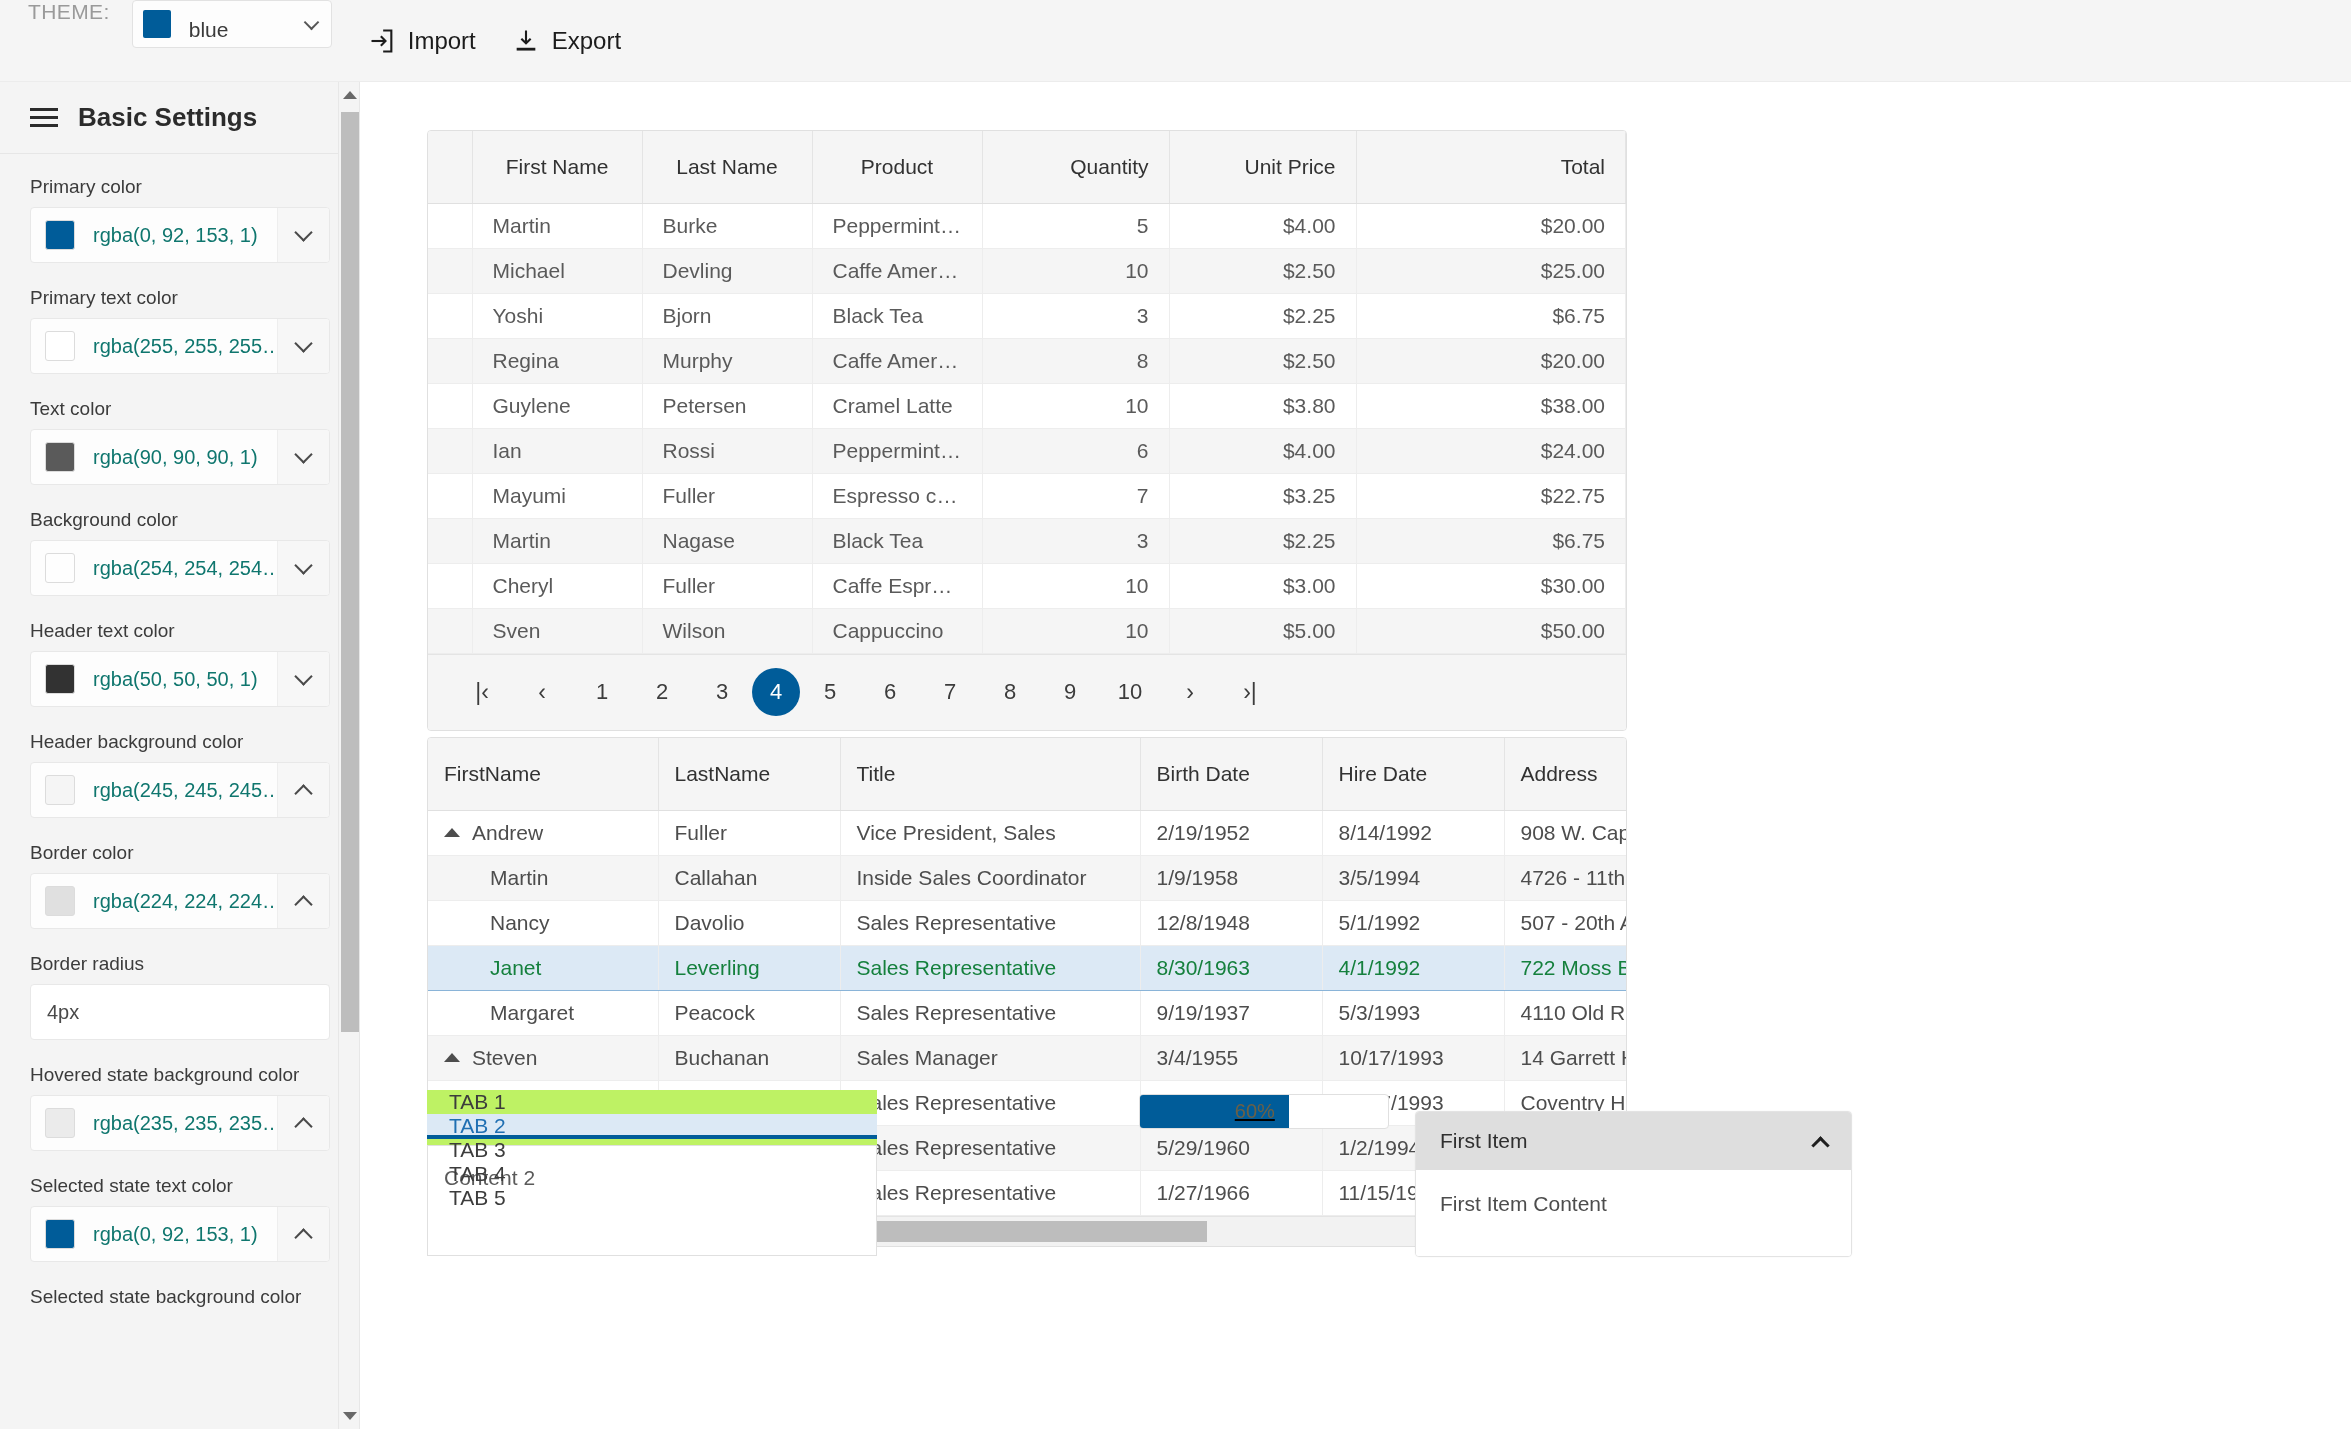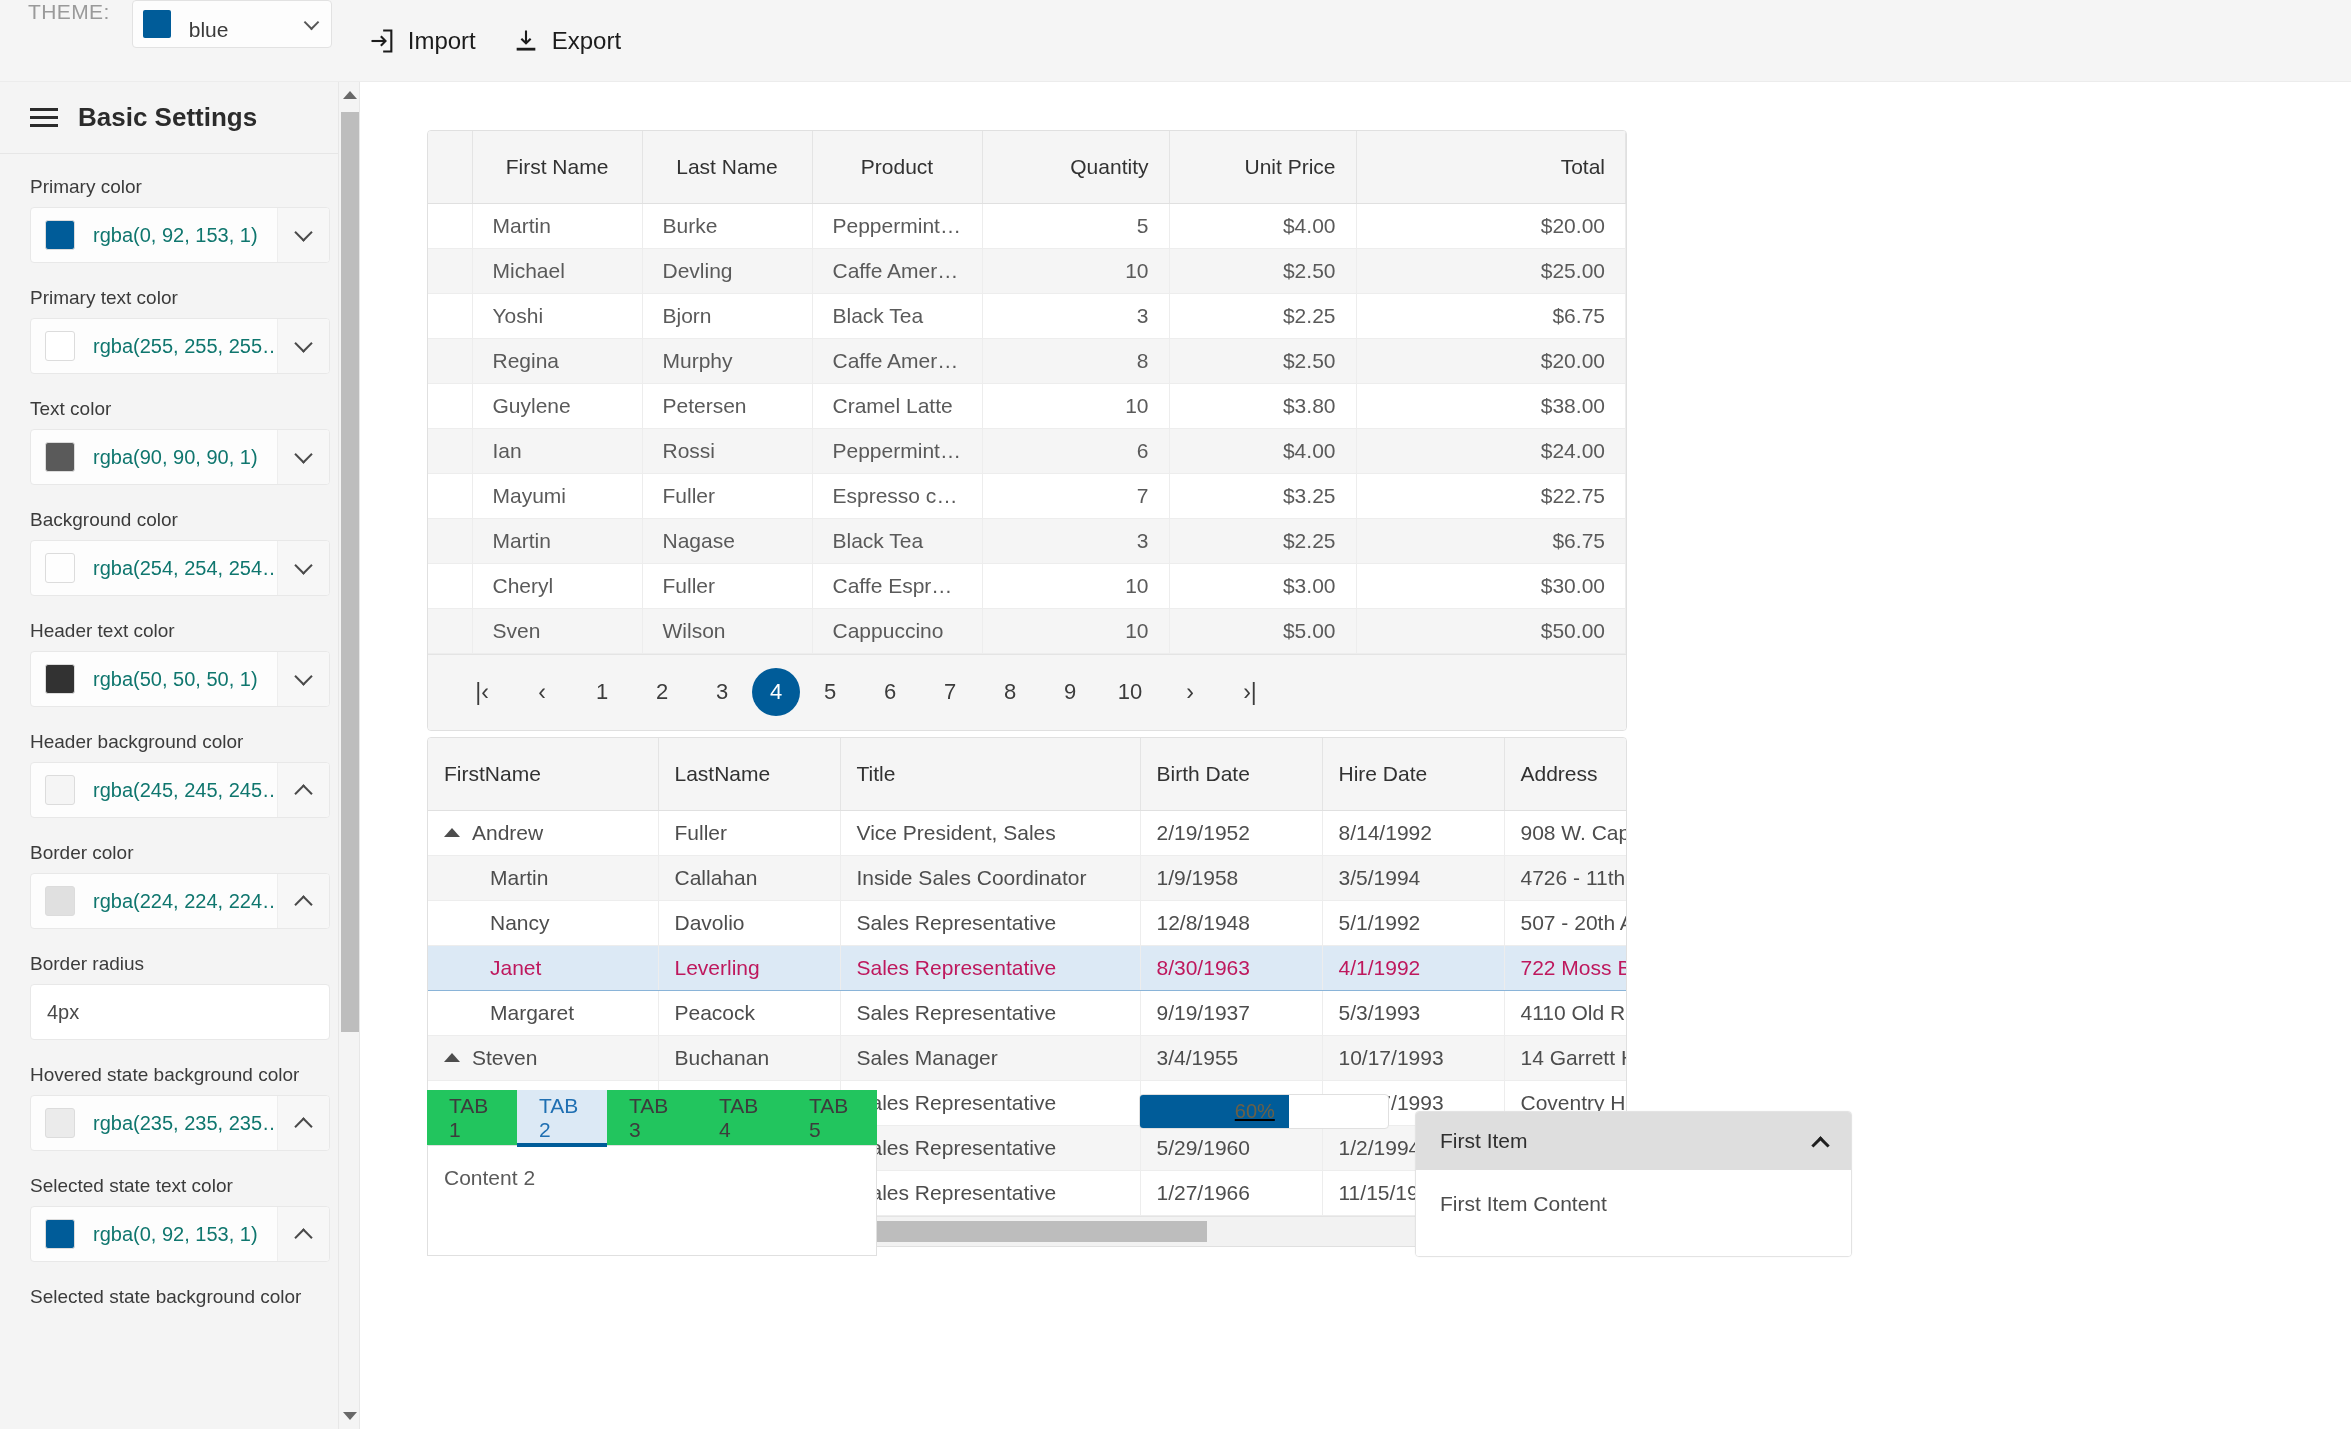--- a/index.html
+++ b/index.html
@@ -218,21 +218,21 @@
   .dt2 tbody td {
     font-size: 21px; color: #4d4d4d;
     height: 45px; padding: 0 16px;
     border-right: 1px solid #ededed;
     border-bottom: 1px solid #ededed;
     white-space: nowrap; overflow: hidden; text-overflow: clip;
     background: #ffffff;
   }
   .dt2 tbody tr.alt td { background: #f5f5f5; }
   .dt2 tbody tr.selected td {
-    background: #dce9f5 !important; color: #be185d;
+    background: #dce9f5 !important; color: #15803d;
     border-top: 1px solid #8ab4d8; border-bottom: 1px solid #8ab4d8;
   }
   .nm { display: flex; align-items: center; gap: 12px; }
   .nm.lvl1 { padding-left: 46px; }
   .caret-up {
     width: 0; height: 0; flex: 0 0 auto;
     border-left: 8px solid transparent; border-right: 8px solid transparent;
     border-bottom: 9px solid #4d4d4d;
   }
   .hsb {
@@ -250,23 +250,24 @@
     position: absolute; left: 0; top: 2px;
     width: 755px; height: 21px; background: #bdbdbd;
   }
 
   
   .tabs {
     position: absolute; left: 45px; top: 1008px;
     width: 450px;
   }
   .tabstrip {
-    display: flex; background: #22c55e;
+    display: flex; background: #bef264;
     border-bottom: 1px solid #e0e0e0;
     height: 56px;
+    flex-direction: column;
   }
   .tab {
     padding: 0 22px; height: 56px;
     display: flex; align-items: center;
     font-size: 21px; color: #3c3c3c; cursor: pointer;
     position: relative;
   }
   .tab.active {
     background: #dce9f5; color: #1f6fb2;
   }

